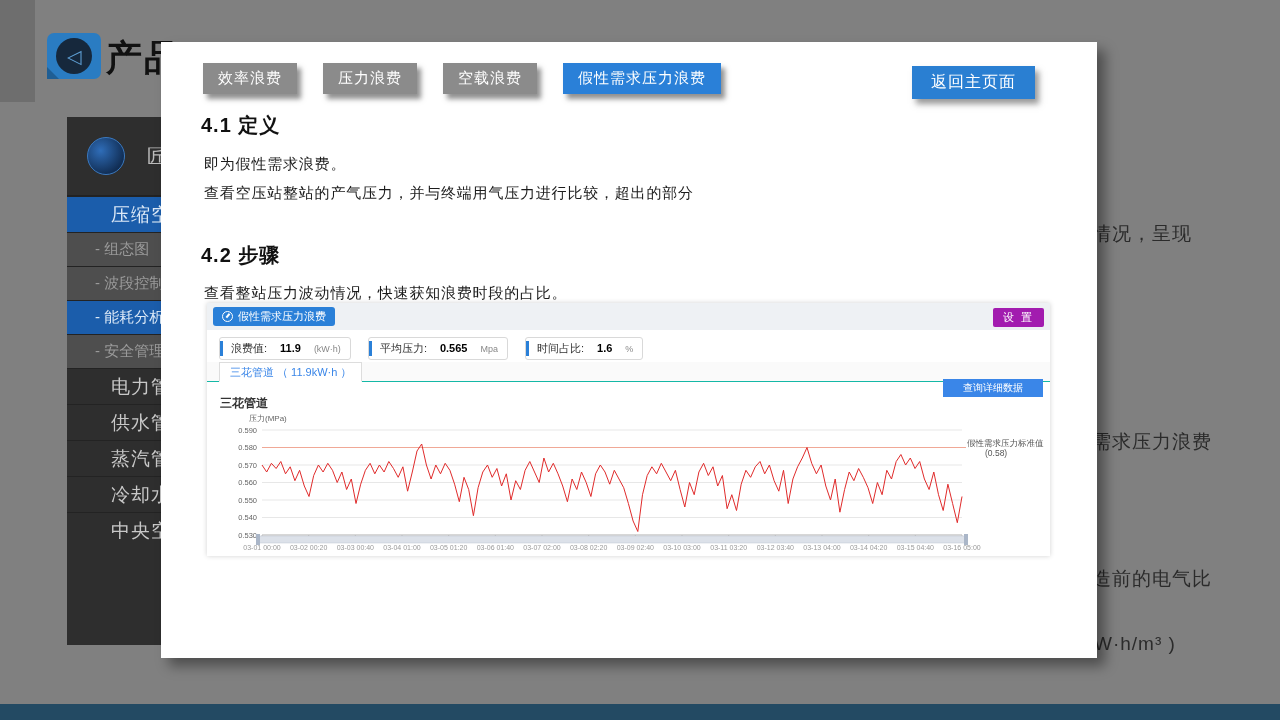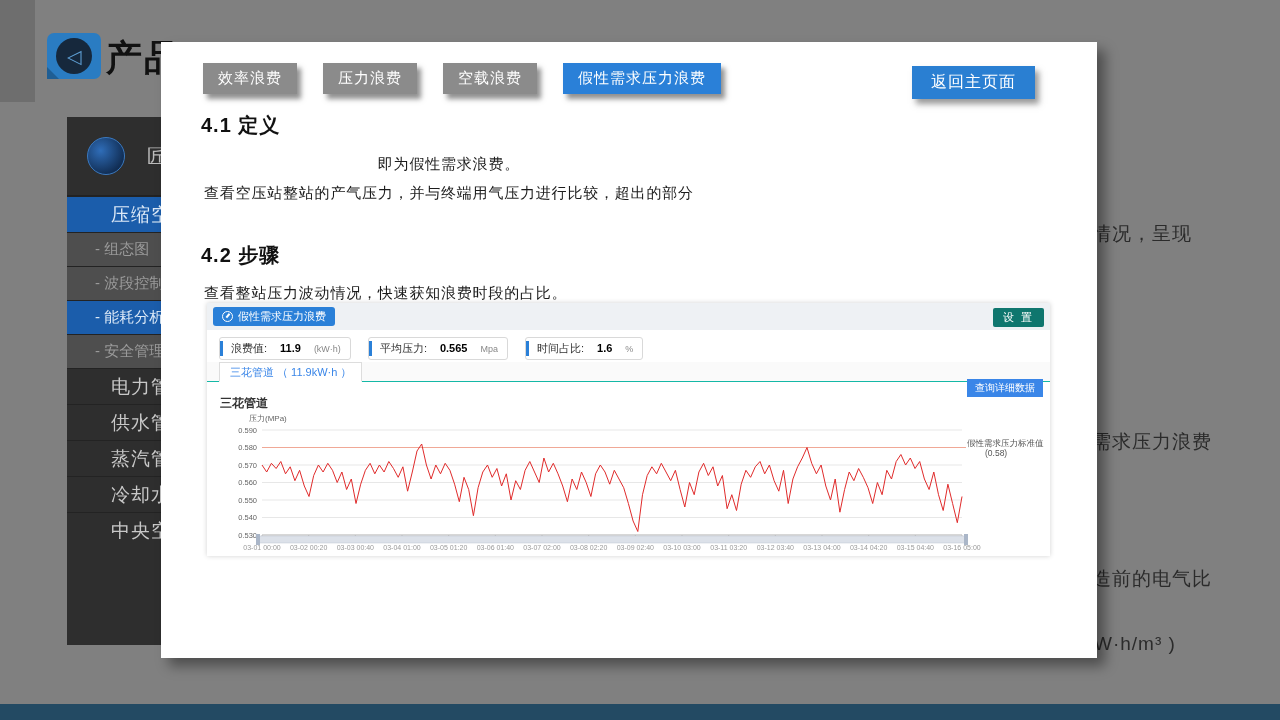--- a/index.html
+++ b/index.html
@@ -28,21 +28,21 @@
   .logo-text { color:#bcbcbc; font-size:20px; }
   .sb-item { display:flex; align-items:center; border-top:1px solid #232323; color:#c8c8c8; cursor:pointer; }
   .sb-item.main { height:36px; font-size:19px; padding-left:44px; background:#2e2e2e; letter-spacing:1px; }
   .sb-item.sub  { height:34px; font-size:15px; padding-left:28px; background:#4e4e4e; color:#9a9a9a; }
   .sb-item.active { background:#1b5dab; color:#dce9f7; }
 
   .fragment { position:absolute; color:#2b2b2b; font-size:19px; letter-spacing:1px; white-space:nowrap; }
 
   
   .modal { position:absolute; left:161px; top:42px; width:936px; height:616px; background:#ffffff;
-           box-shadow:8px 8px 12px rgba(0,0,0,0.40); z-index:10;text-align:center; }
+           box-shadow:8px 8px 12px rgba(0,0,0,0.40); z-index:10; }
 
   .tabs { position:absolute; left:42px; top:21px; display:flex; gap:26px; }
   .tab { padding:6px 15px; font-size:15px; color:#fff; background:#8b8b8b; cursor:pointer;
          box-shadow:4px 5px 5px rgba(70,70,70,0.6); letter-spacing:1px; white-space:nowrap; }
   .tab.active { background:#2a80d8; }
   .back-btn { position:absolute; right:62px; top:24px; padding:6px 19px; font-size:16px; color:#fff;
               background:#2a7fd2; cursor:pointer; box-shadow:4px 5px 6px rgba(70,70,70,0.55); letter-spacing:1px; }
 
   .h-section { position:absolute; left:40px; font-size:20px; font-weight:bold; color:#111; letter-spacing:1px; }
   .h1 { top:70px; } .h2 { top:200px; }
@@ -50,35 +50,35 @@
   .p1 { top:107px; } .p2 { top:236px; }
 
   
   .shot { position:absolute; left:46px; top:261px; width:843px; height:253px; background:#fff;
           box-shadow:0 0 5px rgba(0,0,0,0.18); font-size:11px; }
   .shot-header { position:relative; height:27px; background:#eef1f4; }
   .badge { position:absolute; left:6px; top:4px; height:19px; background:#2a80d8; color:#fff; border-radius:3px;
            display:flex; align-items:center; gap:5px; padding:0 9px; font-size:11px; cursor:pointer; }
   .gauge { position:relative; width:11px; height:11px; border:1.5px solid #fff; border-radius:50%; }
   .gauge::after { content:""; position:absolute; left:4px; top:1px; width:1.5px; height:5px; background:#fff; transform:rotate(40deg); }
-  .settings-btn { position:absolute; right:6px; top:5px; background:#0f766e; color:#fff; border-radius:2px;
+  .settings-btn { position:absolute; right:6px; top:5px; background:#a21caf; color:#fff; border-radius:2px;
                   padding:2px 10px; font-size:11px; letter-spacing:2px; cursor:pointer; }
   .stats { position:absolute; left:12px; top:34px; display:flex; gap:17px; }
   .stat { position:relative; border:1px solid #d9d9d9; border-radius:3px; padding:3px 9px 3px 11px;
           display:flex; align-items:baseline; gap:13px; background:#fff; }
   .stat::before { content:""; position:absolute; left:0; top:3px; bottom:3px; width:3px; background:#2a80d8; }
   .stat .lbl { font-size:11px; color:#333; }
   .stat .val { font-size:11px; font-weight:bold; color:#000; }
   .stat .unit { font-size:9px; color:#888; }
   .pipe-row { position:absolute; left:0; top:59px; width:100%; height:20px; background:#fafafa; border-bottom:1px solid #14b8a6; }
   .pipe-tab { position:absolute; left:12px; top:0; height:20px; padding:0 10px; background:#fff;
               border:1px solid #ddd; border-bottom:1px solid #fff; color:#3a86e8; font-size:11px;
               display:flex; align-items:center; cursor:pointer; }
   .query-btn { position:absolute; right:7px; top:76px; background:#3a86e8; color:#fff; border-radius:0;
-               padding:2px 8px; font-size:10px; cursor:pointer; }
+               padding:2px 20px; font-size:10px; cursor:pointer; }
   .chart-title { position:absolute; left:13px; top:92px; font-size:12px; font-weight:bold; color:#333; }
   .chart-svg { position:absolute; left:0; top:106px; }
 </style>
 </head>
 <body>
 
 <div class="left-edge"></div>
 <div class="bottom-bar"></div>
 
 <div class="back-icon">

